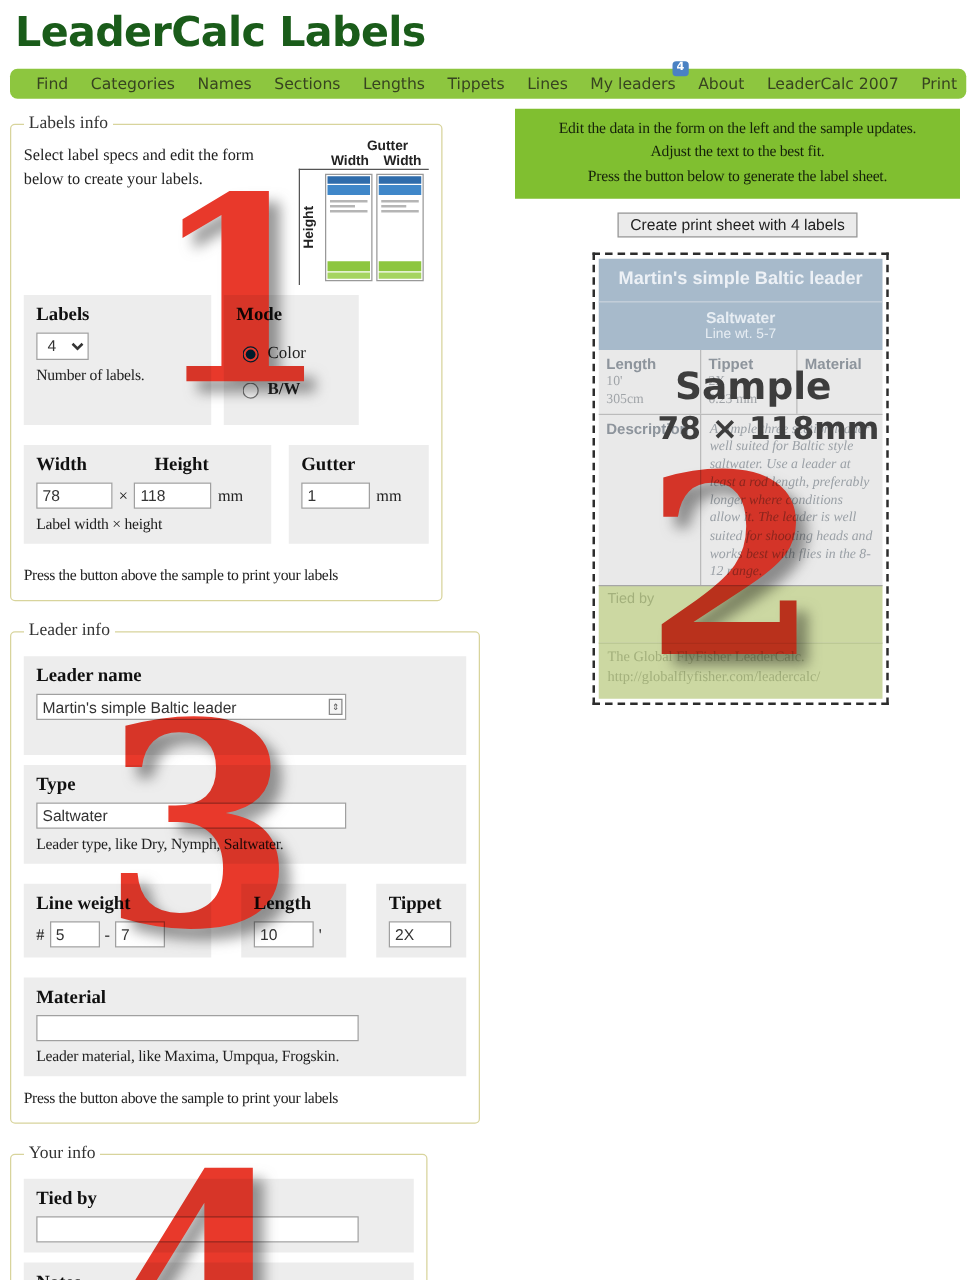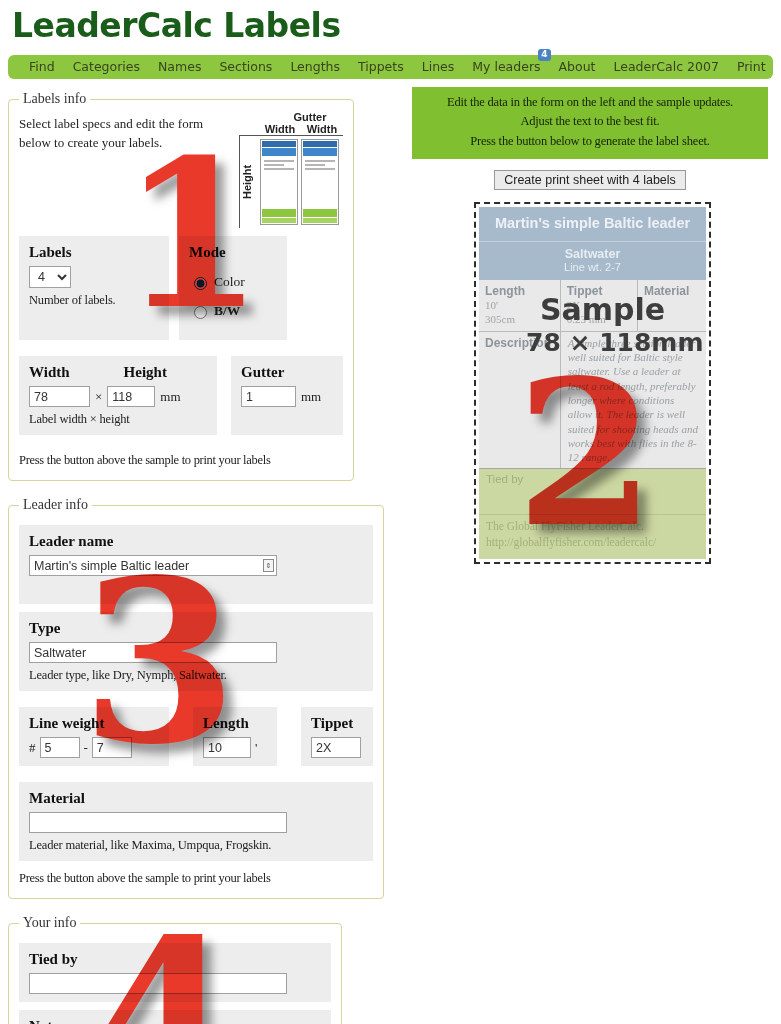--- a/index.html
+++ b/index.html
@@ -230,21 +230,21 @@
 
       <div class="dim-row">
         <div class="gbox dim-main">
           <div class="dimlabels">
             <div class="flabel">Width</div>
             <div class="flabel">Height</div>
           </div>
           <div class="dims">
             <input type="text" style="width: 61px;" value="78">
             <span>×</span>
-            <input type="text" style="width: 48px;" value="118">
+            <input type="text" style="width: 62px;" value="118">
             <span>mm</span>
           </div>
           <div class="caption">Label width  × height</div>
         </div>
         <div class="gbox" style="width:112px;">
           <div class="flabel">Gutter</div>
           <div class="dims">
             <input type="text" style="width: 55px;" value="1">
             <span>mm</span>
           </div>
@@ -328,21 +328,21 @@
       <div>Adjust the text to the best fit.</div>
       <div>Press the button below to generate the label sheet.</div>
     </div>
 
     <button class="create-btn">Create print sheet with 4 labels</button>
 
     <div class="sample">
       <div class="s-header">Martin's simple Baltic leader</div>
       <div class="s-sub">
         <div class="s-type">Saltwater</div>
-        <div class="s-lw">Line wt. 2-7</div>
+        <div class="s-lw">Line wt. 5-7</div>
       </div>
       <div class="s-cells">
         <div class="s-cell c1">
           <div class="s-cell-label">Length</div>
           <div class="s-val">10'</div>
           <div class="s-val">305cm</div>
         </div>
         <div class="s-cell c2">
           <div class="s-cell-label">Tippet</div>
           <div class="s-val">2X</div>

